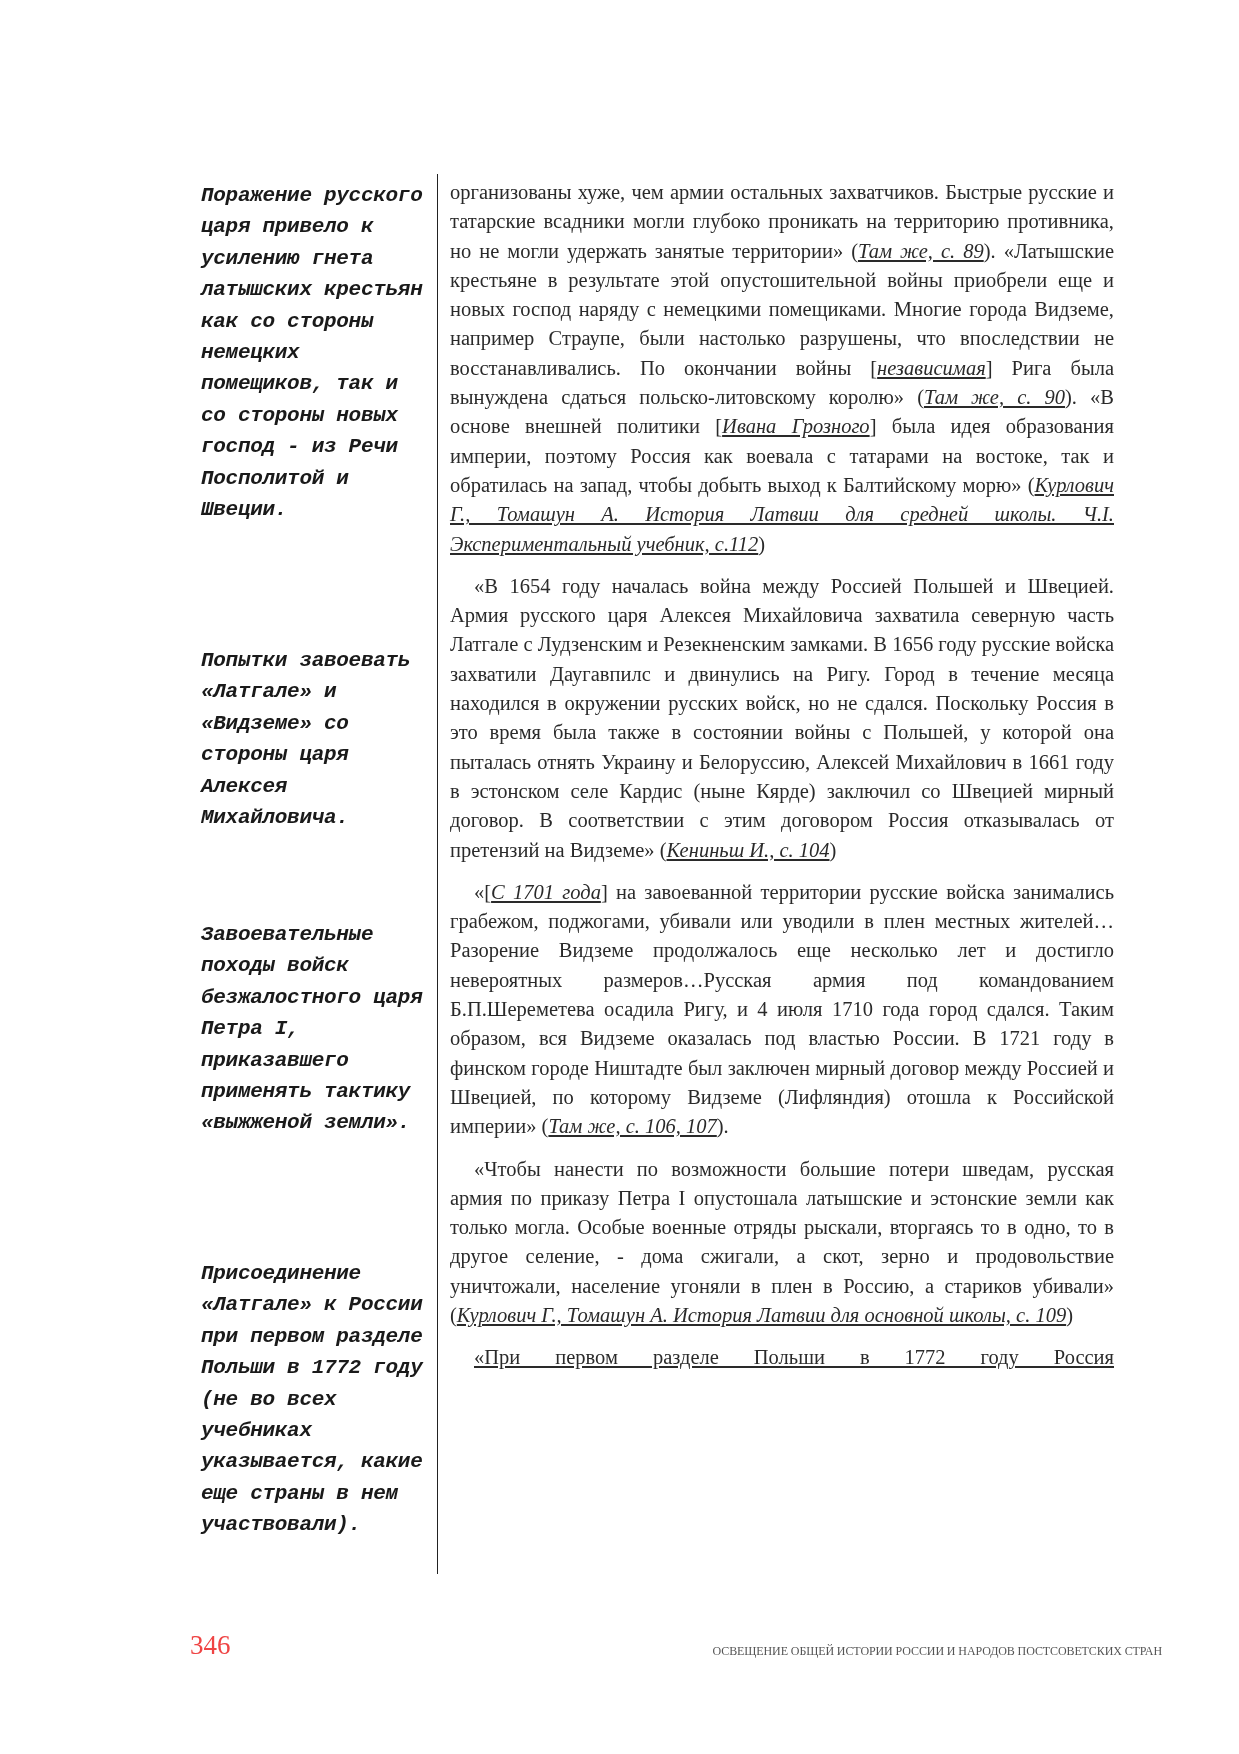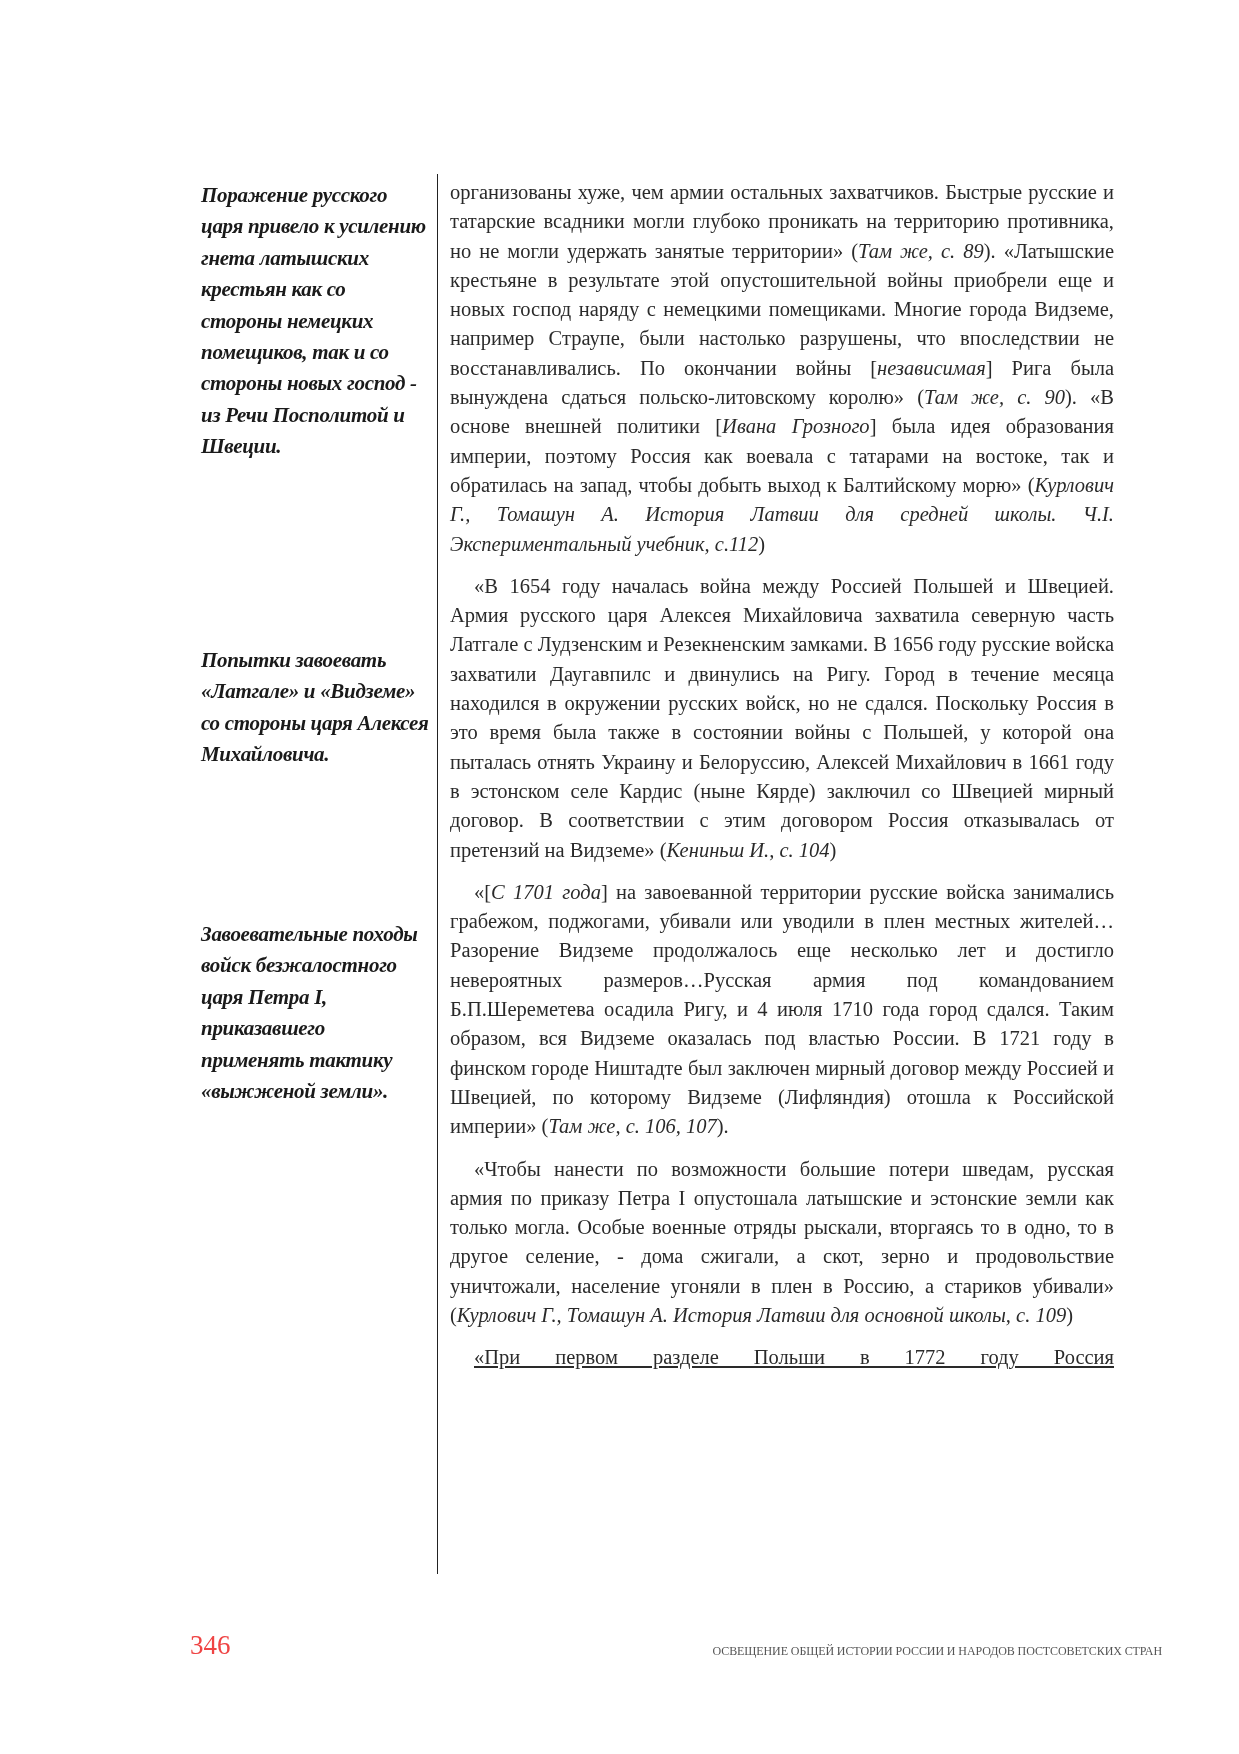--- a/index.html
+++ b/index.html
@@ -1,42 +1,43 @@
 <!DOCTYPE html>
 <html><head>
 <meta charset="utf-8">
 <style>
   html, body { margin: 0; padding: 0; background: #ffffff; }
   body { width: 1239px; height: 1754px; position: relative; overflow: hidden; }
   .page { position: absolute; left: 0; top: 0; width: 1239px; height: 1754px; background: #fff; }
   .side-note {
     position: absolute; left: 201px; width: 228px;
-    font-family: Liberation Serif, serif; font-weight: bold; font-style: italic;
+    font-family: Liberation Mono, monospace; font-weight: bold; font-style: italic;
     font-size: 21px; line-height: 31.4px; color: #1a1a1a; letter-spacing: -0.3px;
   }
   .divider { position: absolute; left: 437px; top: 174px; width: 1px; height: 1400px; background: #222; }
   .body-col {
     position: absolute; left: 450px; width: 664px; top: 178px;
     font-family: "Liberation Serif", serif; font-size: 20.5px; line-height: 29.3px; color: #2a2a2a;
     text-align: justify;
   }
   .body-col p { margin: 0 0 13px 0; text-align: justify; }
   .body-col p.indent { text-indent: 24px; }
-  .body-col em { font-style: italic; }
+  .body-col em { font-style: italic; text-decoration: underline; }
   .footer-page { position: absolute; left: 190px; top: 1630px; font-family: "Liberation Serif", serif; font-size: 27px; color: #ef4444; }
   .footer-title { position: absolute; right: 77px; top: 1644px; font-family: Liberation Serif, serif; font-size: 12px; color: #555; letter-spacing: -0.1px; }
 </style>
 </head>
 <body>
 
 <div class="page">
 
   <div class="side-note" style="top:180px;">Поражение русского царя привело к усилению гнета латышских крестьян как со стороны немецких помещиков, так и со стороны новых господ - из Речи Посполитой и Швеции.</div>
   <div class="side-note" style="top:919px;">Завоевательные походы войск безжалостного царя Петра I, приказавшего применять тактику «выжженой земли».</div>
   <div class="side-note" style="top:645px;">Попытки завоевать «Латгале» и «Видземе» со стороны царя Алексея Михайловича.</div>
+  <div class="side-note" style="top:1258px;">Присоединение «Латгале» к России при первом разделе Польши в 1772 году (не во всех учебниках указывается, какие еще страны в нем участвовали).</div>
 
   <div class="divider"></div>
 
   <div class="body-col">
     <p style="text-align-last:left;">
       <span>организованы хуже, чем армии остальных захватчиков. Быстрые русские и татарские всадники могли глубоко проникать на территорию противника, но не могли удержать занятые территории» (</span><em>Там же, с. 89</em><span>). «Латышские крестьяне в результате этой опустошительной войны приобрели еще и новых господ наряду с немецкими помещиками. Многие города Видземе, например Страупе, были настолько разрушены, что впоследствии не восстанавливались. По окончании войны [</span><em>независимая</em><span>] Рига была вынуждена сдаться польско-литовскому королю» (</span><em>Там же, с. 90</em><span>). «В основе внешней политики [</span><em>Ивана Грозного</em><span>] была идея образования империи, поэтому Россия как воевала с татарами на востоке, так и обратилась на запад, чтобы добыть выход к Балтийскому морю» (</span><em>Курлович Г., Томашун А. История Латвии для средней школы. Ч.I. Экспериментальный учебник, с.112</em><span>)</span>
     </p>
     <p class="indent">
       <span>«В 1654 году началась война между Россией Польшей и Швецией. Армия русского царя Алексея Михайловича захватила северную часть Латгале с Лудзенским и Резекненским замками. В 1656 году русские войска захватили Даугавпилс и двинулись на Ригу. Город в течение месяца находился в окружении русских войск, но не сдался. Поскольку Россия в это время была также в состоянии войны с Польшей, у которой она пыталась отнять Украину и Белоруссию, Алексей Михайлович в 1661 году в эстонском селе Кардис (ныне Кярде) заключил со Швецией мирный договор. В соответствии с этим договором Россия отказывалась от претензий на Видземе» (</span><em>Кениньш И., с. 104</em><span>)</span>
     </p>

